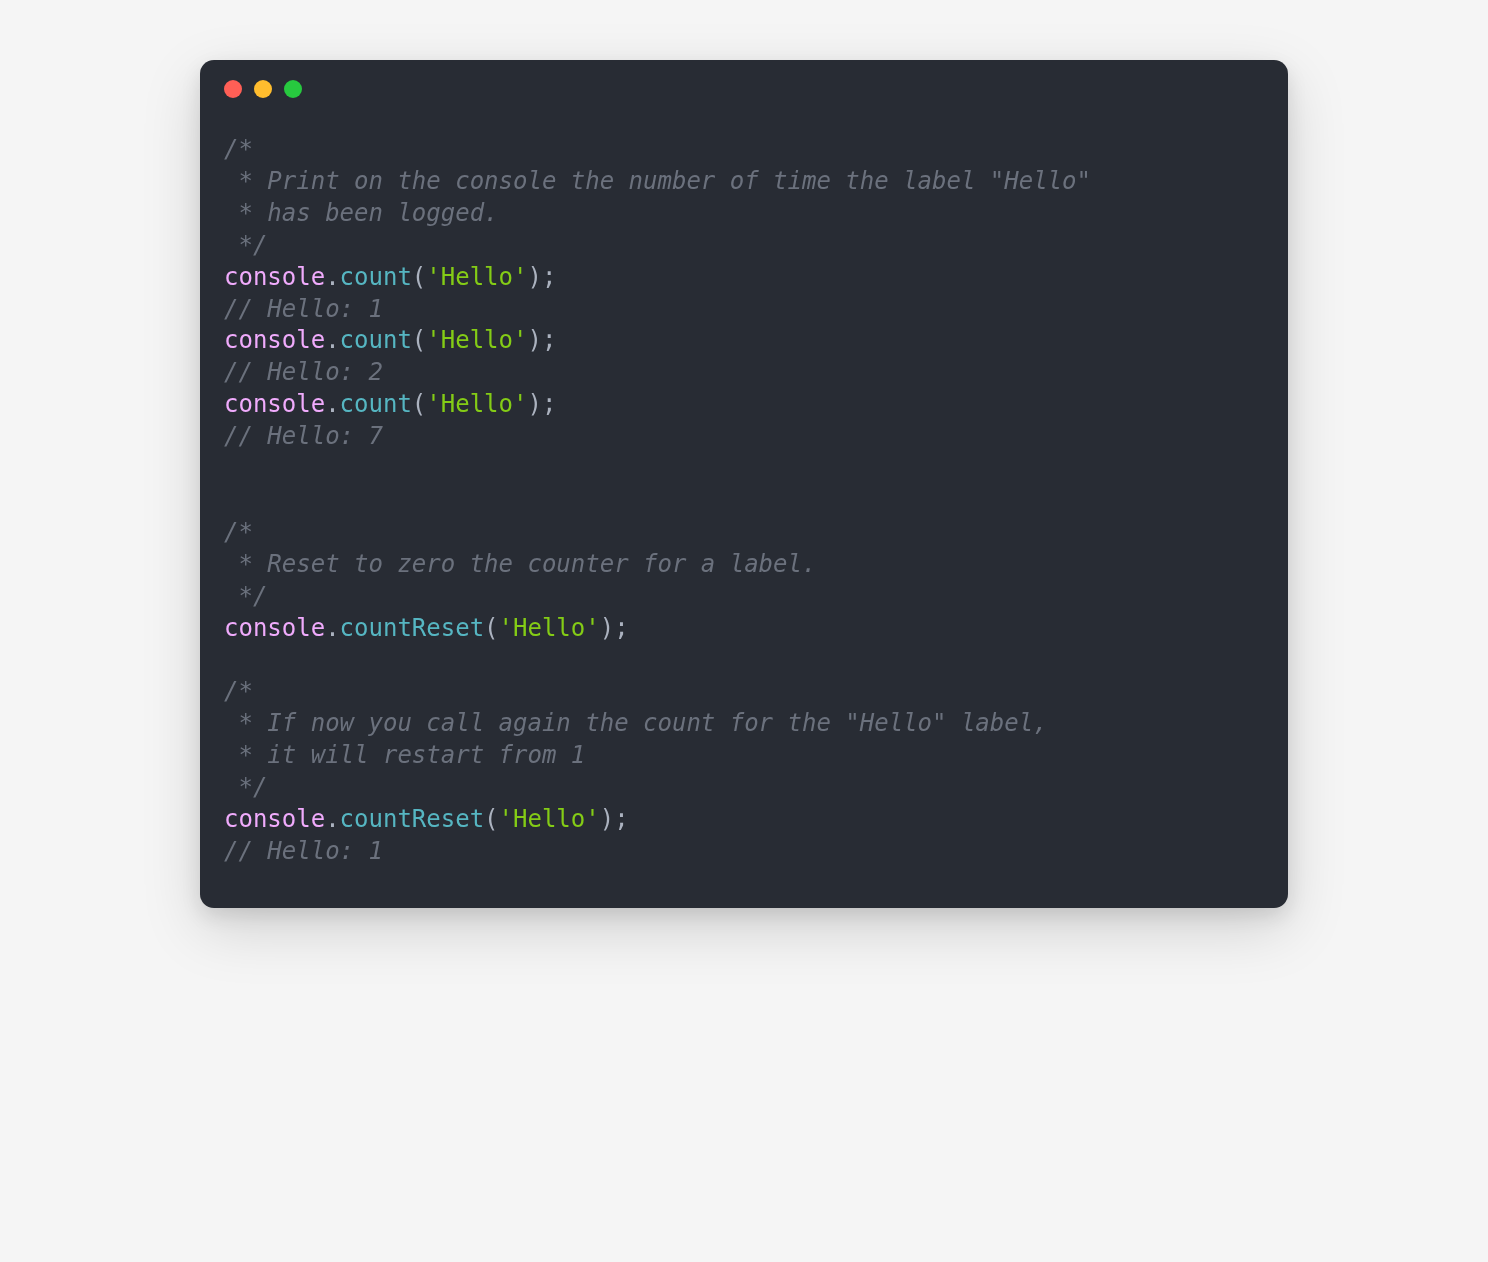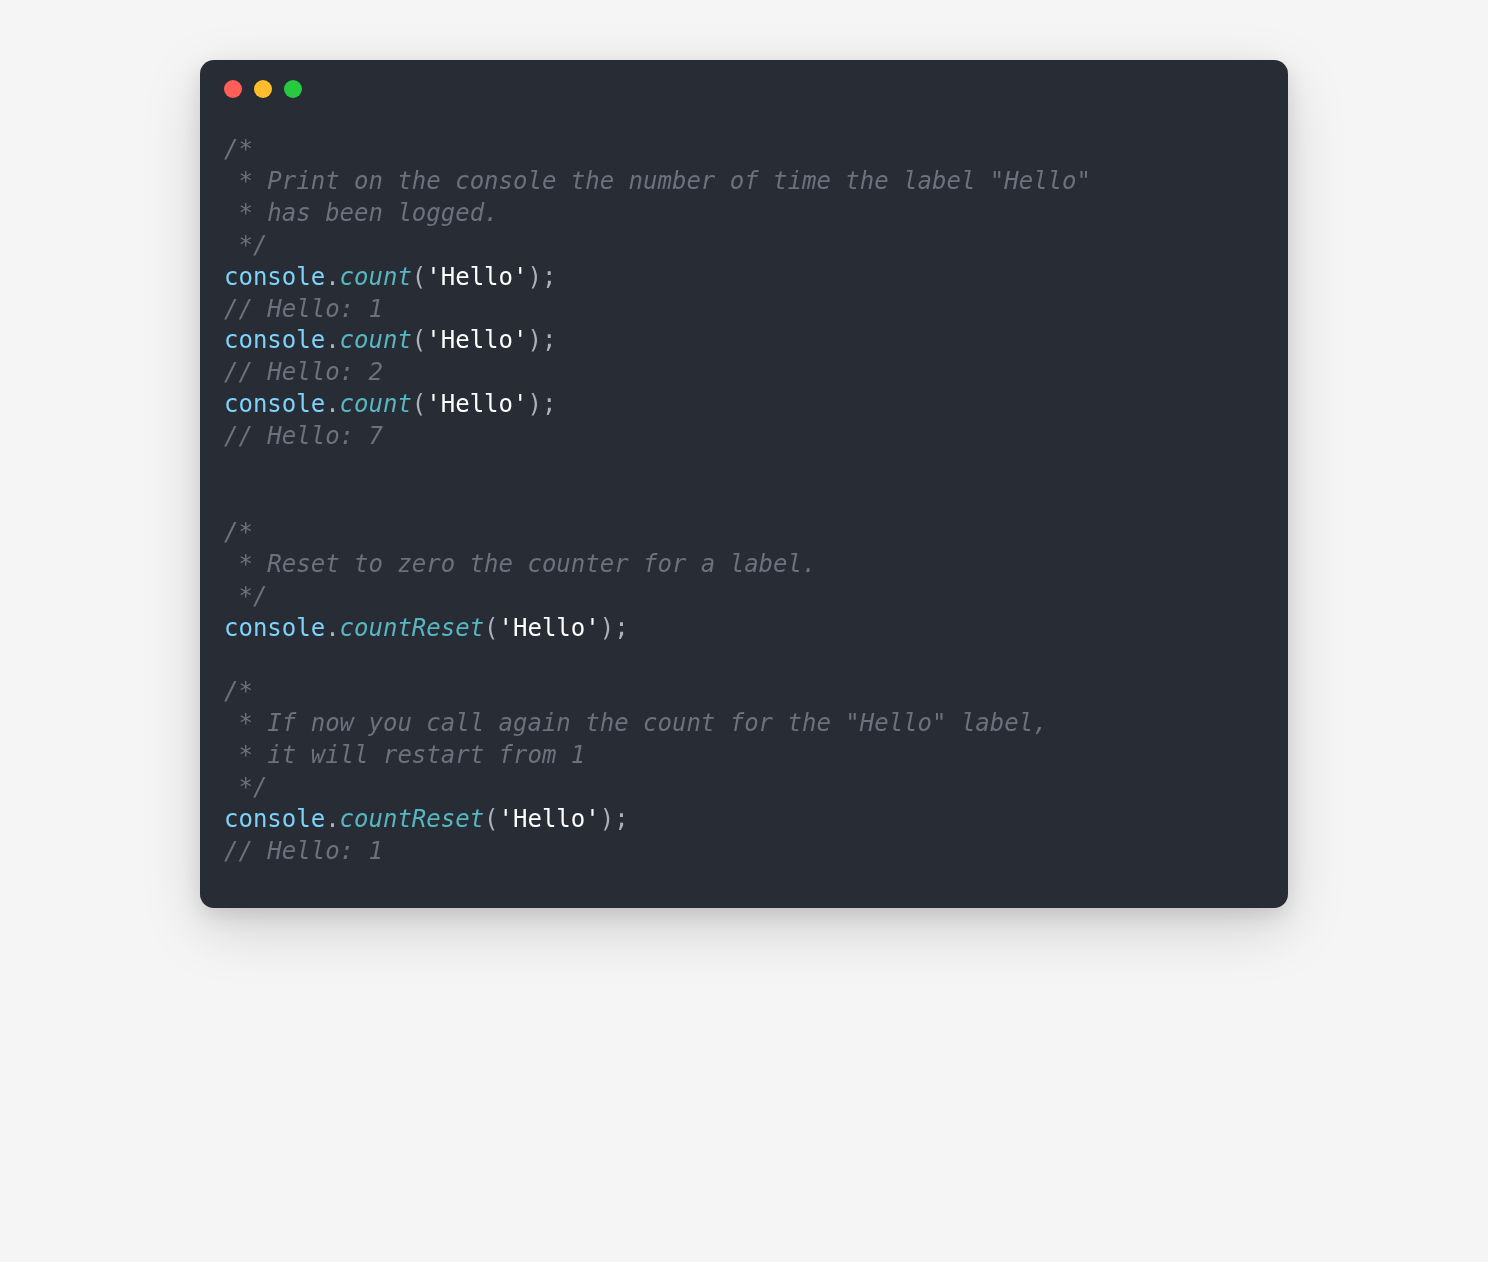--- a/index.html
+++ b/index.html
@@ -37,24 +37,24 @@
     .dot.yellow { background: #ffbd2e; }
     .dot.green { background: #27c93f; }
     .code-area {
       padding: 36px 24px 40px 24px;
       font-size: 24px;
       line-height: 1.33;
       white-space: pre;
       color: #abb2bf;
     }
     .tok-comment { color: #6b717d; font-style: italic; }
-    .tok-object { color: #7dd3fc; }
+    .tok-object { color: #f0abfc; }
     .tok-punct { color: #abb2bf; }
-    .tok-method { color: #56b6c2; font-style: italic; }
-    .tok-string { color: #ffffff; }
+    .tok-method { color: #56b6c2; }
+    .tok-string { color: #84cc16; }
   </style>
 </head>
 <body>
 
 <div class="window">
   <div class="titlebar">
     <div class="dot red"></div>
     <div class="dot yellow"></div>
     <div class="dot green"></div>
   </div>

